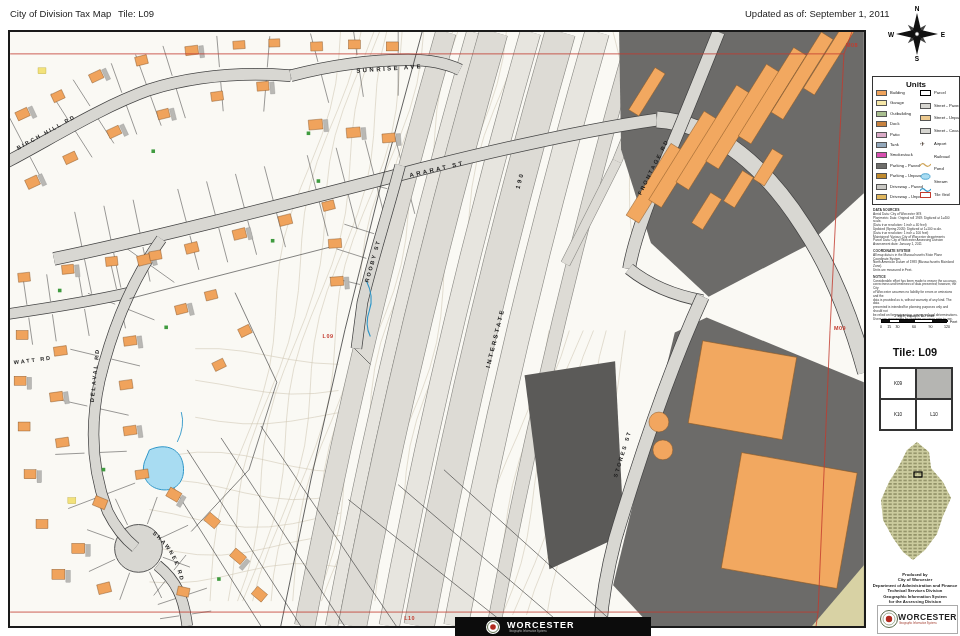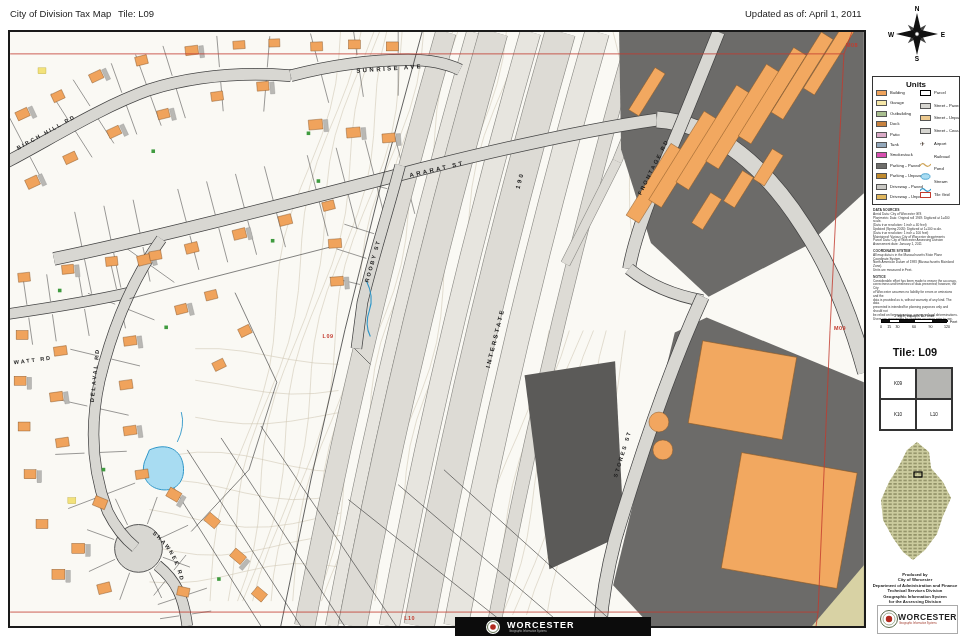--- a/index.html
+++ b/index.html
@@ -41,21 +41,21 @@
   svg text{font-family:"Liberation Sans",sans-serif;}
   .sl{font-weight:bold;font-size:6px;fill:#1c1c1c;letter-spacing:2.5px;}
   .sl2{font-weight:bold;font-size:5.5px;fill:#1c1c1c;letter-spacing:2px;}
   .rl{font-weight:bold;font-size:5.5px;fill:#c23b2e;letter-spacing:0.5px;}
 </style>
 </head>
 <body>
 
 <div class="abs" id="hdr-title">City of Division Tax Map</div>
 <div class="abs" id="hdr-tile">Tile:  L09</div>
-<div class="abs" id="hdr-upd">Updated as of:  April 1, 2011</div>
+<div class="abs" id="hdr-upd">Updated as of:  September 1, 2011</div>
 
 <div class="abs" id="mapframe">
 <svg id="mapsvg" viewBox="0 0 858 597" width="854" height="594">
   <defs>
     <path id="birchLabelPath" d="M -6,126 C 40,102 90,70 140,52 C 185,38 232,34 282,38"></path>
     <path id="shawneeLabelPath" d="M 128,494 C 162,514 170,540 172,560 C 173,576 176,588 182,596"></path>
   </defs>
   <rect x="0" y="0" width="858" height="597" fill="#faf9f4"></rect>
   <g id="gContours">
         <path d="M332.0,0.0 L330.3,26.0 L327.2,52.0 L321.5,78.0 L313.2,104.0 L302.9,130.0 L292.2,156.0 L282.5,182.0 L275.1,208.0 L270.4,234.0 L268.0,260.0 L266.5,286.0 L264.5,312.0 L260.5,338.0 L253.8,364.0 L244.6,390.0 L234.0,416.0 L223.5,442.0 L214.5,468.0 L208.1,494.0 L204.4,520.0 L202.4,546.0 L200.9,572.0 " fill="none" stroke="#cfc5b1" stroke-width="0.7" opacity="0.8"></path>

